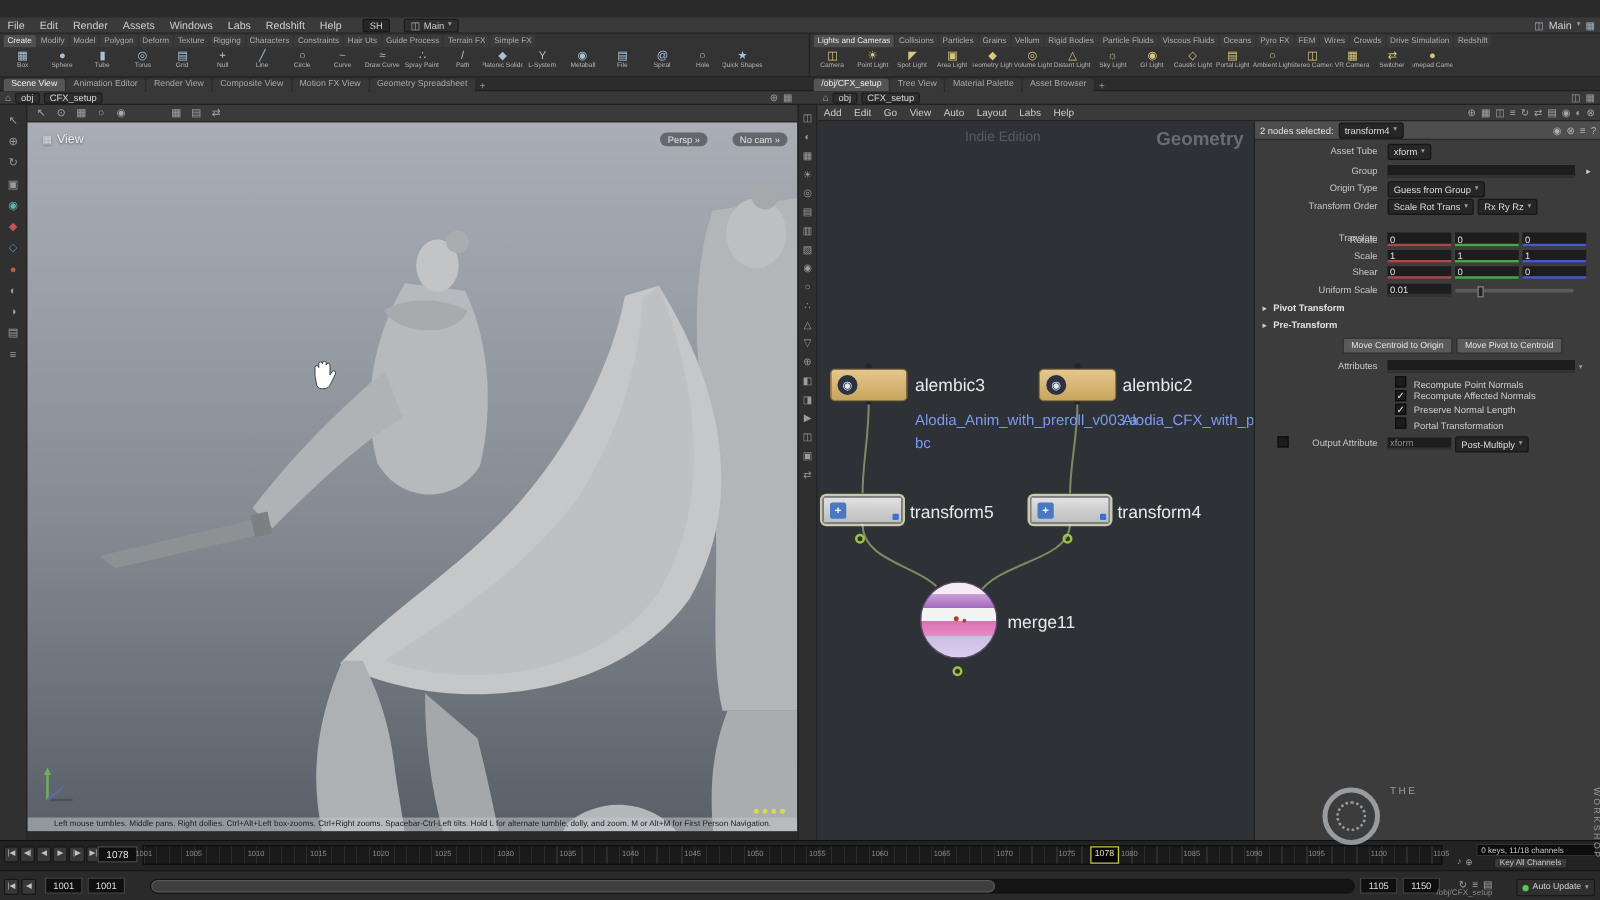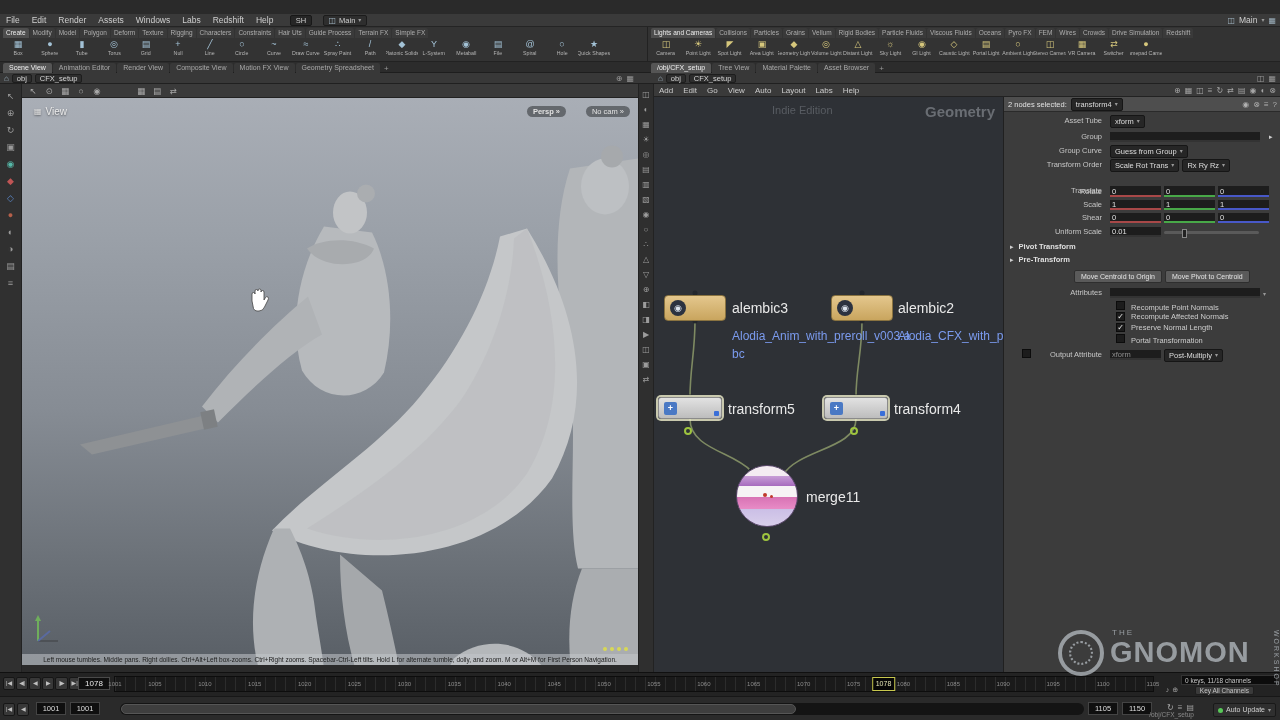--- a/index.html
+++ b/index.html
@@ -57,21 +57,21 @@
   
   #viewport-toolbar { position:absolute; left:22px; top:84px; width:616px; height:14px; background:#3a3a3a; border-bottom:1px solid #222; display:flex; align-items:center; gap:2px; padding:0 4px; }
   #viewport-toolbar .strip-icon { font-size:8.5px; color:#a8a8a8; width:14px; text-align:center; }
   .vtb-gap { width:26px; }
   #viewport { position:absolute; left:22px; top:98px; width:616px; height:567px; overflow:hidden;
     background:linear-gradient(180deg,#a9aeb6 0%,#9aa0a8 25%,#868c94 55%,#6b7178 82%,#595f66 100%); }
   #figures { position:absolute; left:0; top:0; }
   #view-label { position:absolute; left:12px; top:8px; color:#ececec; font-size:10px; text-shadow:0 1px 2px rgba(0,0,0,.5); display:flex; gap:4px; align-items:center; }
   #view-label .mini-ico { color:#e0e0e0; }
   .vp-pill { position:absolute; top:8px; background:rgba(55,58,62,.6); color:#e2e2e2; font-size:7.5px; line-height:11px; padding:0 6px; border-radius:6px; }
-  #pill-persp { right:72px;font-weight:bold; }
+  #pill-persp { right:72px; }
   #pill-nocam { right:8px; }
   #vp-help { position:absolute; left:0; right:0; bottom:0; height:11px; background:rgba(195,198,202,.55); color:#1d1d1d; font-size:6.5px; line-height:11px; text-align:center; white-space:nowrap; overflow:hidden; }
   #hand-cursor { position:absolute; left:226px; top:190px; }
   #axis-gizmo { position:absolute; left:6px; bottom:14px; }
   #vp-leds { position:absolute; right:10px; bottom:14px; display:flex; gap:3px; }
   .led { width:4px; height:4px; border-radius:50%; background:#d8d855; }
 
   
   #net-toolbar { position:absolute; left:654px; top:84px; width:626px; height:13px; background:#3a3a3a; border-bottom:1px solid #222; display:flex; align-items:center; color:#ccc; font-size:8px; }
   #net-toolbar .menu-item { padding:0 5px; }
@@ -616,21 +616,21 @@
 
     <div class="prow" style="top:34px">
       <span class="plabel">Group</span>
       <span class="pfields">
         <input class="vf wide-field" readonly="" value="" style="">
         <span class="tri">▸</span>
       </span>
     </div>
 
     <div class="prow" style="top:48px">
-      <span class="plabel">Group Curve</span>
+      <span class="plabel">Origin Type</span>
       <span class="pfields">
         <span class="combo">
           <span>Guess from Group</span>
           <span class="caret">▾</span>
         </span>
       </span>
     </div>
 
     <div class="prow" style="top:62px">
       <span class="plabel">Transform Order</span>
@@ -786,17 +786,16 @@
       <span>Auto Update</span>
       <span class="caret">▾</span>
     </span>
   </div>
 
   <div id="gnomon">
     <span id="gn-circle">
         <span id="gn-circle-inner"></span>
       </span>
     <span id="gn-the">THE</span>
-    <span id="gn-name">GNOMON</span>
     <span id="gn-sub">WORKSHOP</span>
   </div>
 
 </div>
 
 </body></html>

